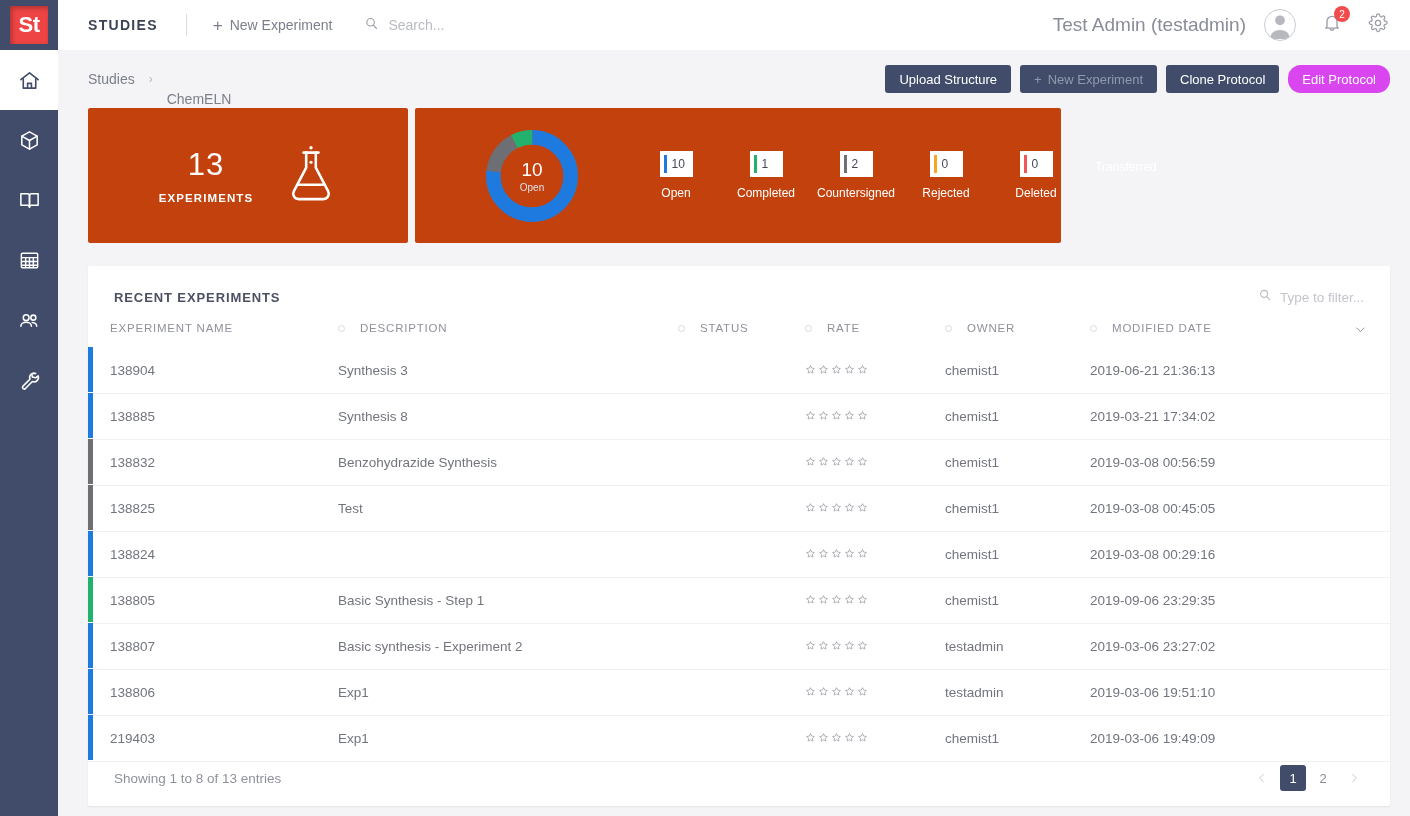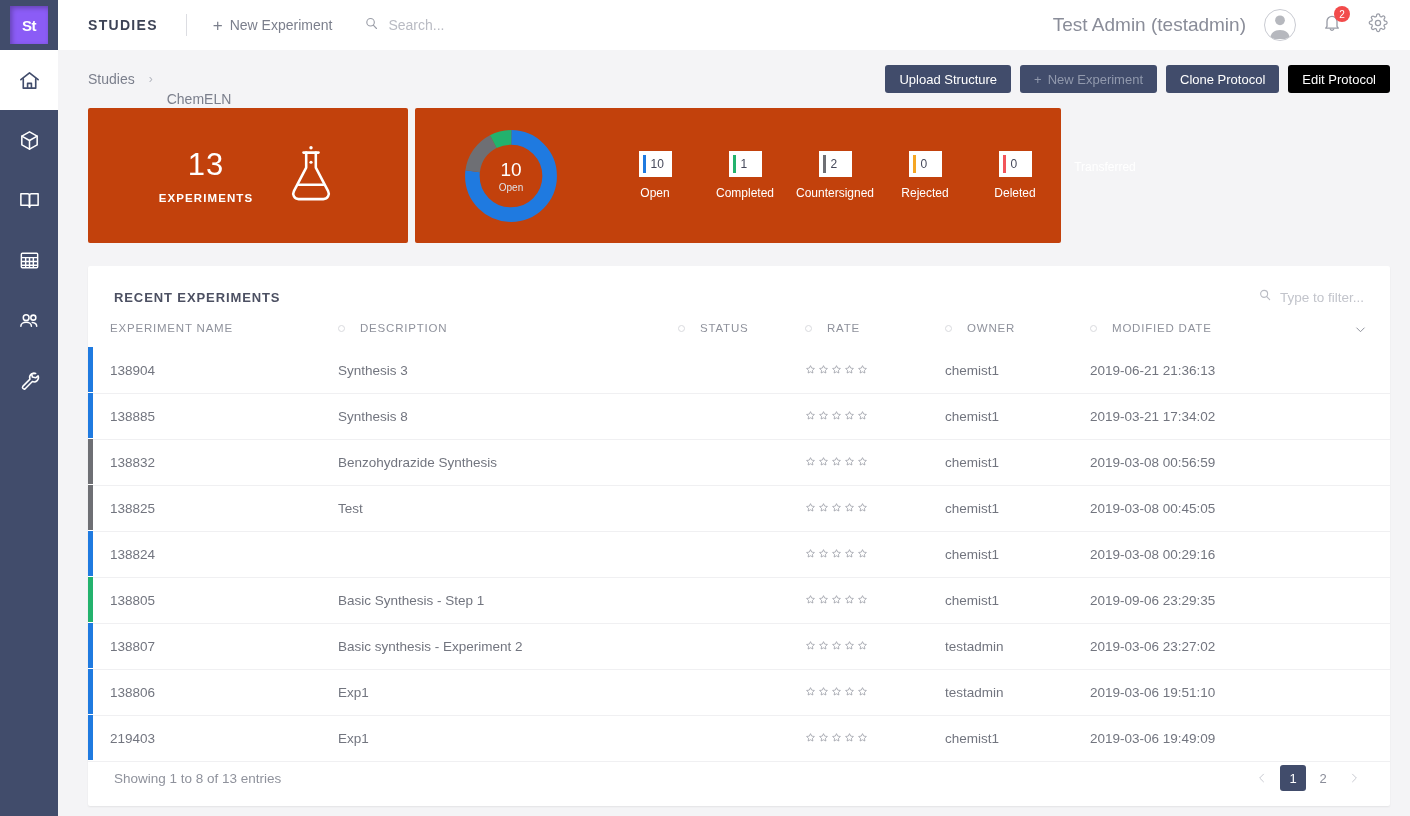--- a/index.html
+++ b/index.html
@@ -17,22 +17,22 @@
     width: 58px; height: 816px;
     background: #414c6b;
     display: flex; flex-direction: column; align-items: center;
   }
   .logo {
     width: 58px; height: 50px;
     background: #414c6b;
     display: flex; align-items: center; justify-content: center;
   }
   .logo-box {
-    width: 38px; height: 38px; background: #8b5cf6;
-    color: #fff; font-size: 15px; font-weight: bold;
+    width: 38px; height: 38px; background: #ef4444;
+    color: #fff; font-size: 22px; font-weight: bold;
     display: flex; align-items: center; justify-content: center;
     letter-spacing: -0.5px;
     box-shadow: 2px 2px 5px rgba(0,0,0,0.28) inset;
   }
   .nav-item {
     width: 58px; height: 60px;
     display: flex; align-items: center; justify-content: center;
     cursor: pointer;
   }
   .nav-item svg { width: 23px; height: 23px; display: block; }
@@ -97,33 +97,33 @@
   .crumb.last { color: #7b7f8c; margin-top: 39px; }
   .crumb-sep { margin: 0 14px; color: #b5b8c0; font-size: 12px; }
   .crumb-actions { margin-left: auto; display: flex; gap: 9px; }
   .btn {
     height: 28px; padding: 0 14px; border: none; border-radius: 3px;
     background: #414c6b; color: #ffffff; font-size: 13px;
     font-family: "Liberation Sans", sans-serif;
     cursor: pointer; display: inline-flex; align-items: center; gap: 6px;
   }
   .btn.disabled { color: #9199ad; cursor: default; }
-  .btn.grey { background: #000000; color: #ffffff; }
+  .btn.grey { background: #d946ef; color: #ffffff; border-radius: 13px; }
 
   
   .cards {
     display: flex; gap: 7px; padding: 0 20px 0 30px;
   }
   .card {
     background: #c2410c; height: 135px; border-radius: 2px;
     display: flex; align-items: center; justify-content: center;
   }
   .card.c1 { width: 320px; }
   .card.c2 { width: 320px; }
-  .card.c3 { width: 646px; justify-content: flex-start; padding-left: 45px; }
+  .card.c3 { width: 646px; justify-content: flex-start; padding-left: 66px; }
   .c1-inner { display: flex; align-items: center; gap: 32px; }
   .c1-text { text-align: center; }
   .c1-num {
     font-size: 31px; color: #ffffff; font-weight: 300; letter-spacing: 1px;
   }
   .c1-lbl {
     font-size: 11.5px; color: #ffffff; letter-spacing: 1.1px;
     font-weight: bold; margin-top: 9px;
   }
   .c2-big {

